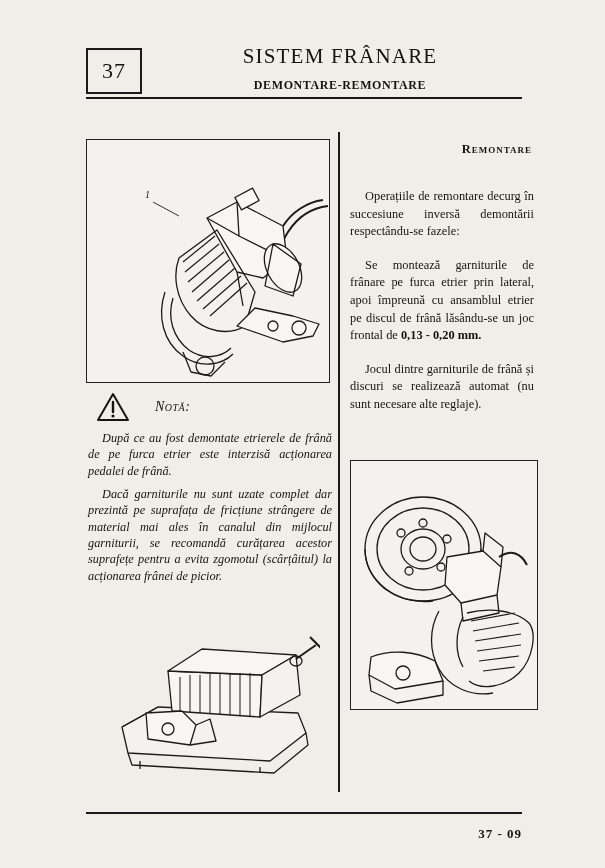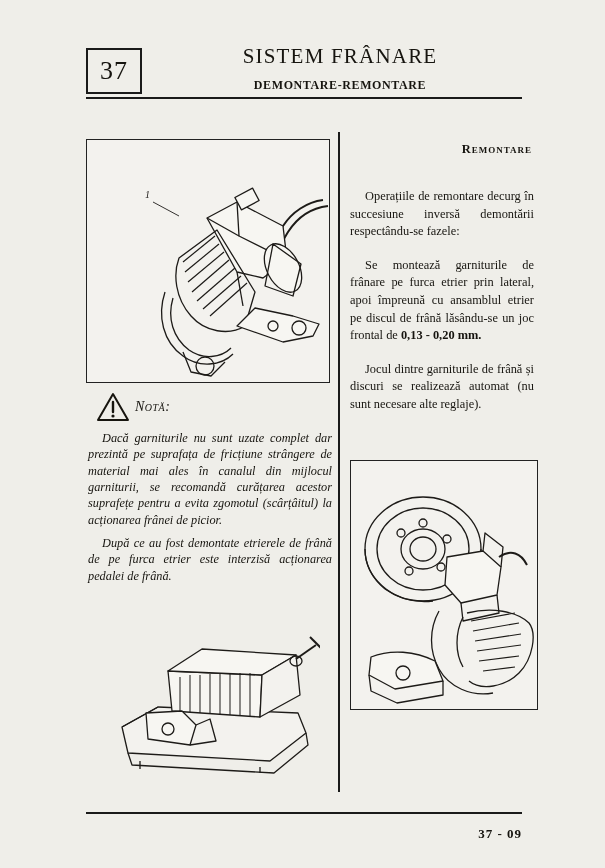--- a/index.html
+++ b/index.html
@@ -22,21 +22,21 @@
     left: 86px;
     top: 48px;
     width: 52px;
     height: 42px;
     border: 2px solid #1a1a1a;
     display: flex;
     align-items: center;
     justify-content: center;
   }
   .page-number-box span {
-    font-size: 26px;
+    font-size: 22px;
     letter-spacing: 1px;
   }
   .header-title {
     position: absolute;
     left: 150px;
     top: 44px;
     width: 380px;
     text-align: center;
     font-size: 21px;
     letter-spacing: 1.2px;
@@ -80,21 +80,21 @@
     overflow: hidden;
   }
   .warn-row {
     position: absolute;
     left: 96px;
     top: 390px;
     width: 236px;
     height: 34px;
     display: flex;
     align-items: center;
-    gap: 5px;
+    gap: 25px;
   }
   .warn-tri {
     width: 34px;
     height: 30px;
   }
   .warn-label {
     font-size: 14px;
     font-style: italic;
     font-variant: small-caps;
     letter-spacing: 0.5px;
@@ -244,22 +244,22 @@
   <div class="warn-row">
     <svg class="warn-tri" viewBox="0 0 34 30">
       <path d="M17 2 L32 28 L2 28 Z" fill="none" stroke="#17150f" stroke-width="2" stroke-linejoin="round"></path>
       <path d="M17 10 L17 20" stroke="#17150f" stroke-width="2.4" stroke-linecap="round"></path>
       <circle cx="17" cy="24" r="1.6" fill="#17150f"></circle>
     </svg>
     <span class="warn-label">Notă:</span>
   </div>
 
   <div class="nota-text">
+    <p>După ce au fost demontate etrierele  de frână de pe furca etrier este interzisă acționarea pedalei de frână.</p>
     <p>Dacă garniturile nu sunt uzate complet dar prezintă pe suprafața de fricțiune strângere de material mai ales în canalul din mijlocul garniturii, se recomandă curățarea acestor suprafețe pentru a evita zgomotul (scârțâitul) la acționarea frânei de picior.</p>
-    <p>După ce au fost demontate etrierele  de frână de pe furca etrier este interzisă acționarea pedalei de frână.</p>
   </div>
 
   <div class="fig-bottom">
     <svg width="210" height="160" viewBox="0 0 210 160">
       <g fill="none" stroke="#1d1b18" stroke-width="1.3" stroke-linejoin="round">
 
         <path d="M12 112 L18 138 L160 146 L196 118 L188 98 L48 92 Z" fill="#f3f2ee"></path>
         <path d="M18 138 L22 150 L164 158 L198 130 L196 118"></path>
         <path d="M48 92 L12 112"></path>
 

